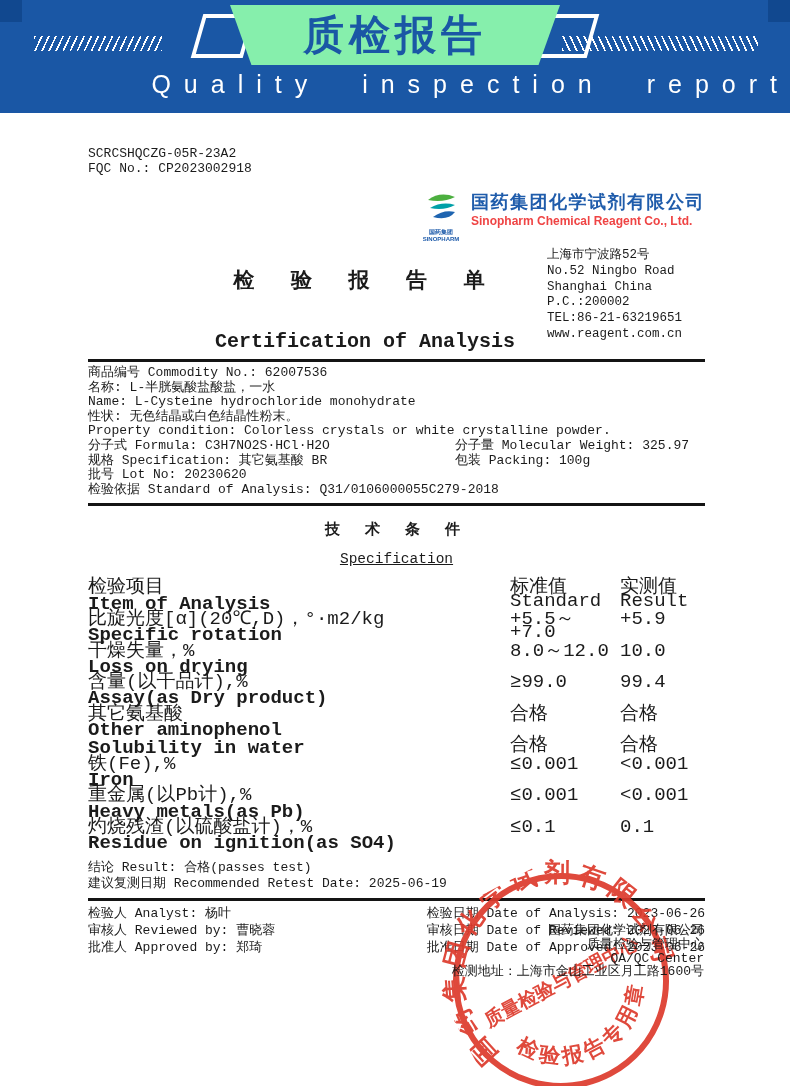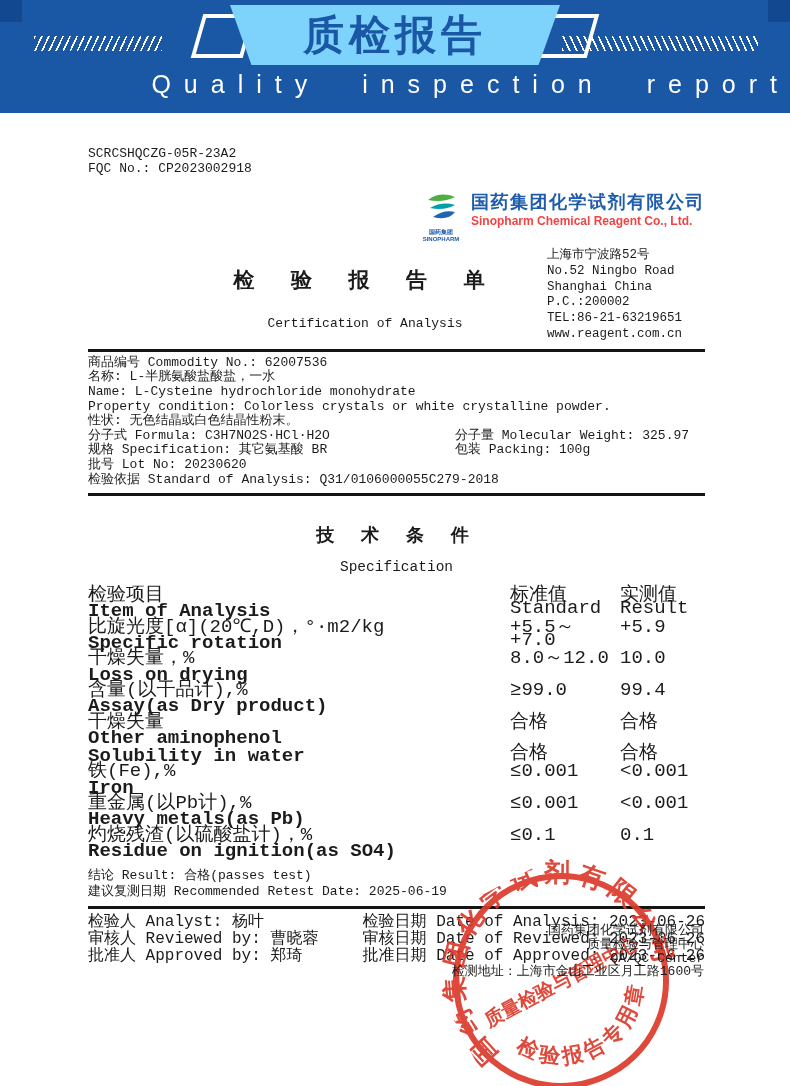--- a/index.html
+++ b/index.html
@@ -16,21 +16,21 @@
   .hatch { position:absolute; top:36px; height:15px; }
   .hatch-l { left:34px; width:128px;
     background:repeating-linear-gradient(115deg,#fff 0 1.6px,transparent 1.6px 6.4px); }
   .hatch-r { right:32px; width:196px;
     background:repeating-linear-gradient(65deg,#fff 0 1.6px,transparent 1.6px 6.4px); }
   .plaque-wrap { position:absolute; left:50%; top:5px; transform:translateX(-50%); width:420px; height:60px; }
   .plaque-side { position:absolute; top:9px; width:52px; height:44px; border:4px solid #fff; transform:skewX(-16deg); background:transparent; }
   .plaque-side.l { left:12px; } .plaque-side.r { right:12px; }
   .plaque {
     position:absolute; left:50%; transform:translateX(-50%); top:0;
-    width:330px; height:60px; background:#7dd3fc;
+    width:330px; height:60px; background:#86efac;
     clip-path:polygon(0 0,100% 0,93.5% 100%,6.5% 100%);
     display:flex; align-items:center; justify-content:center;
   }
   .plaque-title {
     color:#1a57a5; font-size:41px; font-weight:bold; letter-spacing:5px;
     font-family:"Liberation Sans","DejaVu Sans",sans-serif;
   }
   .banner-en {
     position:absolute; left:0; right:0; top:70px; text-align:right;
     color:#fff; font-size:25px; letter-spacing:13px; word-spacing:22px; white-space:nowrap;
@@ -44,38 +44,38 @@
   .logo-icon-wrap { width:44px; text-align:center; }
   .logo-caption { font-size:6px; line-height:7px; color:#1f5cab; font-weight:bold;
     font-family:"Liberation Sans","DejaVu Sans",sans-serif; }
   .logo-names { padding-top:2px; }
   .logo-cn { color:#1f5cab; font-size:18px; font-weight:bold; letter-spacing:1.5px; line-height:22px; }
   .logo-en { color:#ef4444; font-size:12px; font-weight:bold; line-height:15px;
     font-family:"Liberation Sans","DejaVu Sans",sans-serif; }
   .title-row { display:flex; margin-top:4px; }
   .title-center { flex:1; text-align:center; padding-left:95px; padding-top:18px; }
   .title-cn { font-size:21px; font-weight:bold; letter-spacing:12px; }
-  .title-en { font-size:13px; margin-top:22px; }
+  .title-en { font-size:20px; margin-top:36px;font-weight:bold; }
   .addr { width:158px; font-size:12.5px; line-height:15.8px; text-align:left; }
   .rule { height:3px; background:#141414; margin-top:6px; }
   .product { margin-top:4px; font-size:13px; line-height:14.6px; }
   .product div { white-space:nowrap; }
   .tworow { display:flex; }
   .tworow .lcol { width:367px; flex:none; }
   .spec-head { text-align:center; }
-  .spec-title-cn { margin-top:27px; font-size:18px; font-weight:bold; letter-spacing:8px; }
-  .spec-title-en { margin-top:12px; font-size:14.5px; }
+  .spec-title-cn { margin-top:14px; font-size:15px; font-weight:bold; letter-spacing:8px; }
+  .spec-title-en { margin-top:12px; font-size:14.5px;text-decoration:underline; }
   .spec-table { margin-top:14px; font-size:19px; }
   .spec-row { display:flex; line-height:13.2px; margin-bottom:2.2px; }
   .spec-item { width:422px; flex:none; }
   .spec-std { width:110px; flex:none; }
   .spec-res { flex:1; }
   .spec-item .en { margin-top:3px;font-weight:bold; }
   .conclusion { margin-top:10px; font-size:13px; line-height:16px; }
-  .sig-block { margin-top:5px; font-size:16px; line-height:16.8px; }
+  .sig-block { margin-top:5px; font-size:13px; line-height:16.8px; }
   .sig-row { display:flex; justify-content:space-between; }
   
   .stamp { position:absolute; left:448px; top:868px; width:226px; height:226px;
     transform:rotate(-28deg); opacity:.92; z-index:1; }
   .footer-lines { position:absolute; right:86px; top:924px; text-align:right;
     font-size:13px; line-height:13.8px; z-index:2; }
 </style>
 </head>
 <body>
 
@@ -136,22 +136,22 @@
           <div>www.reagent.com.cn</div>
         </div>
     </div>
 
     <div class="rule"></div>
 
     <div class="product">
       <div>商品编号 Commodity No.: 62007536</div>
       <div>名称: L-半胱氨酸盐酸盐，一水</div>
       <div>Name: L-Cysteine hydrochloride monohydrate</div>
+      <div>性状: 无色结晶或白色结晶性粉末。</div>
       <div>Property condition: Colorless crystals or white crystalline powder.</div>
-      <div>性状: 无色结晶或白色结晶性粉末。</div>
       <div class="tworow">
         <div class="lcol">分子式 Formula: C3H7NO2S·HCl·H2O</div>
         <div>分子量 Molecular Weight: 325.97</div>
       </div>
       <div class="tworow">
         <div class="lcol">规格 Specification: 其它氨基酸 BR</div>
         <div>包装 Packing: 100g</div>
       </div>
       <div>批号 Lot No: 20230620</div>
       <div>检验依据 Standard of Analysis: Q31/0106000055C279-2018</div>
@@ -203,21 +203,21 @@
             <div class="spec-item">
               <div>含量(以干品计),%</div>
               <div class="en">Assay(as Dry product)</div>
             </div>
             <div class="spec-std">≥99.0</div>
             <div class="spec-res">99.4</div>
           </div>
 
           <div class="spec-row">
             <div class="spec-item">
-              <div>干燥失量</div>
+              <div>其它氨基酸</div>
               <div class="en">Other aminophenol</div>
             </div>
             <div class="spec-std">合格</div>
             <div class="spec-res">合格</div>
           </div>
 
           <div class="spec-row">
             <div class="spec-item">
               <div class="en">Solubility in water</div>
             </div>

